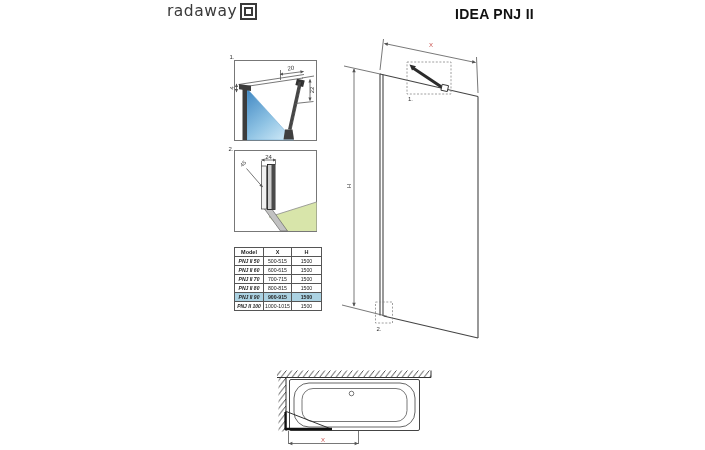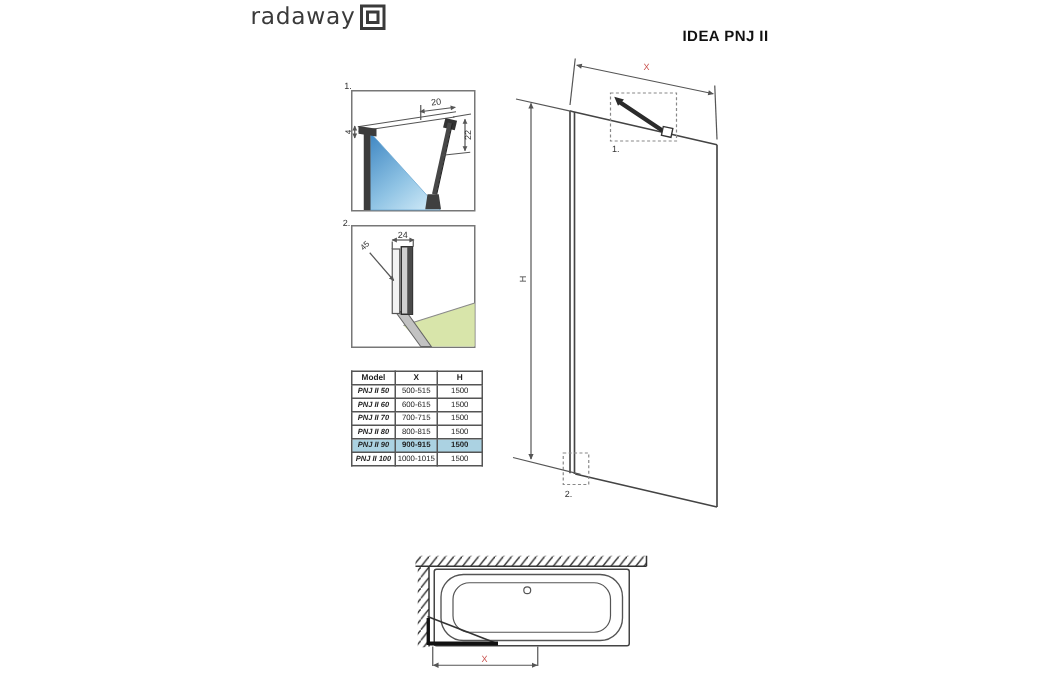--- a/index.html
+++ b/index.html
@@ -5,21 +5,21 @@
   html,body{margin:0;padding:0;background:#fff;}
   #canvas{
     position:relative;width:705px;height:450px;background:#ffffff;
     font-family:"Liberation Sans",sans-serif;color:#222;overflow:hidden;
   }
   
   #logo{position:absolute;left:167px;top:2px;display:flex;align-items:center;gap:3px;}
   #logo .logo-text{font-size:15.5px;color:#3a3a3a;letter-spacing:.5px;font-family:"DejaVu Sans",sans-serif;}
   #logo .logo-mark{width:13px;height:13px;border:2px solid #3a3a3a;display:flex;align-items:center;justify-content:center;}
   #logo .logo-mark-inner{width:5px;height:5px;border:2px solid #3a3a3a;}
-  #doc-title{position:absolute;left:455px;top:19px;font-size:10px;font-weight:bold;letter-spacing:.3px;color:#111;}
+  #doc-title{position:absolute;left:455px;top:6px;font-size:14px;font-weight:bold;letter-spacing:.3px;color:#111;}
   
   #size-table{position:absolute;left:234px;top:247px;border-collapse:collapse;table-layout:fixed;}
   #size-table td,#size-table th{
     border:1px solid #555;padding:0;height:8px;line-height:8px;
     font-size:5.5px;text-align:center;vertical-align:middle;color:#222;background:#fff;
   }
   #size-table th{font-weight:bold;}
   #size-table .c-model{width:28px;}
   #size-table .c-x{width:27px;}
   #size-table .c-h{width:29px;}

